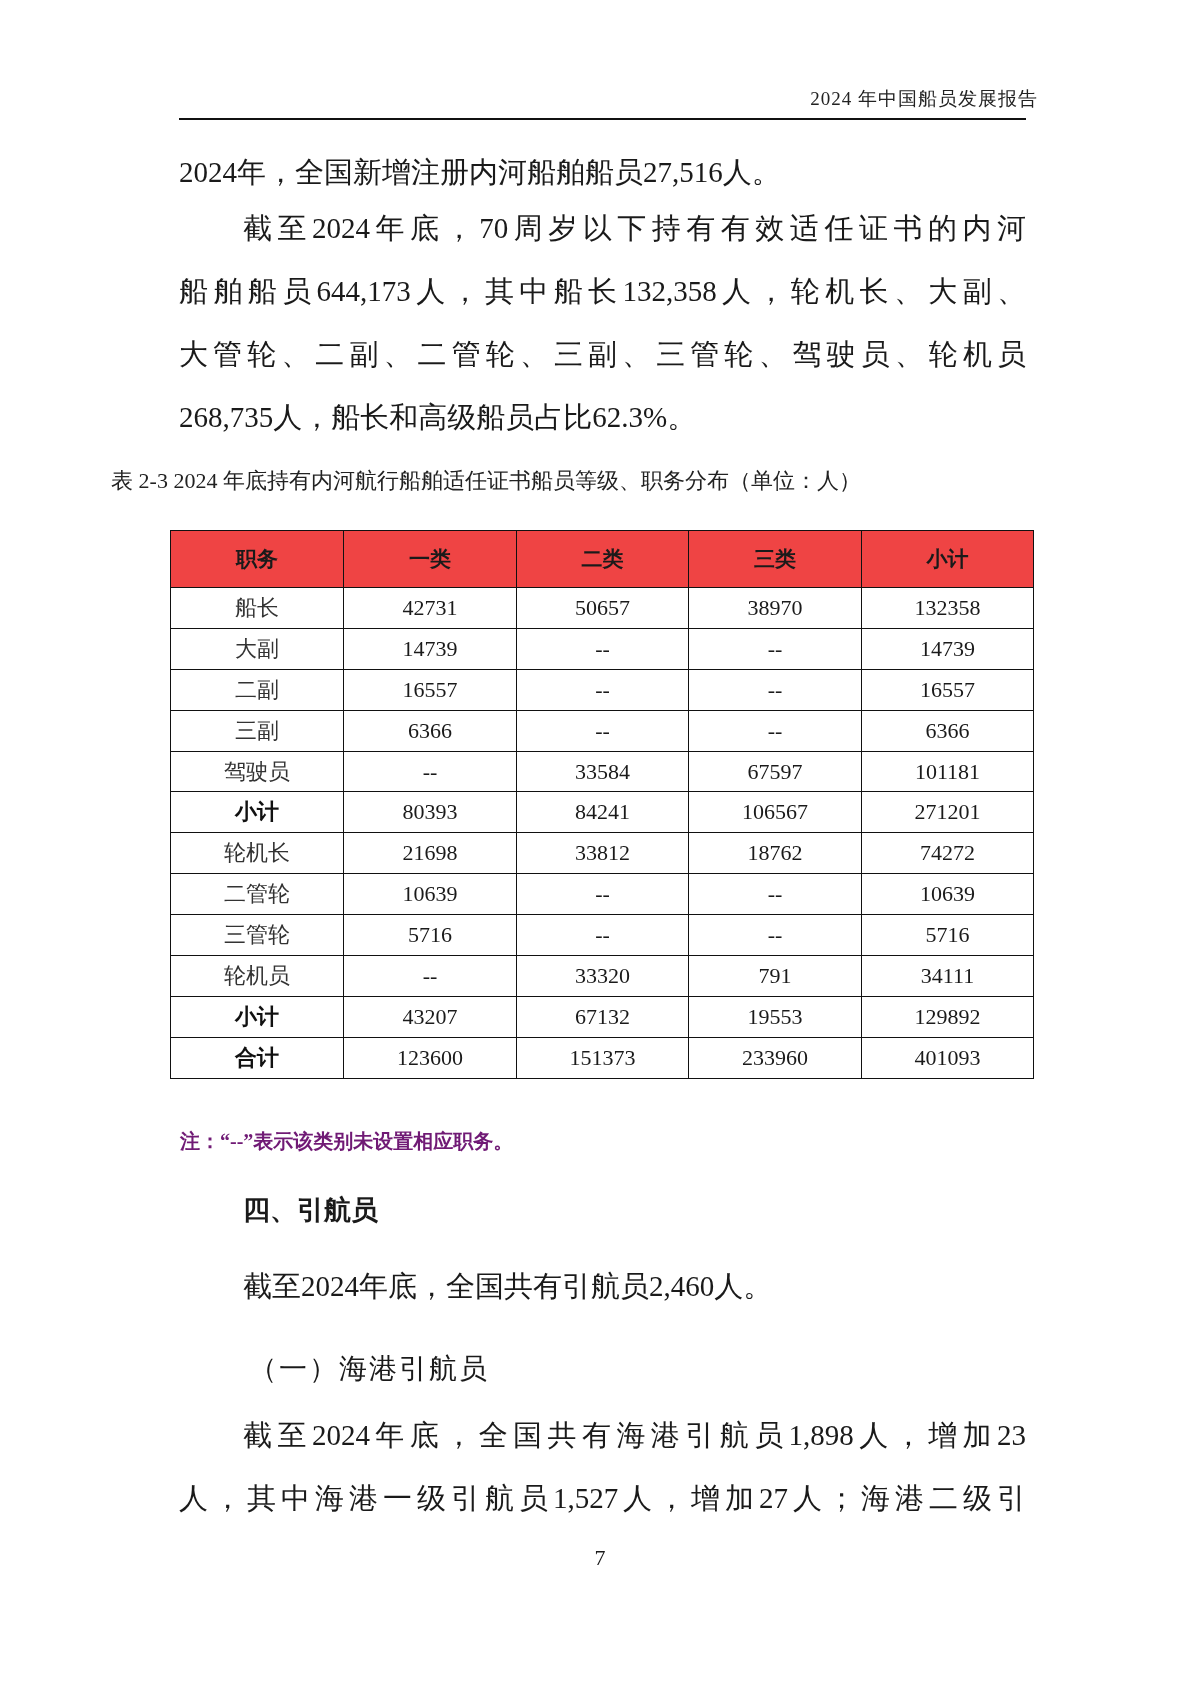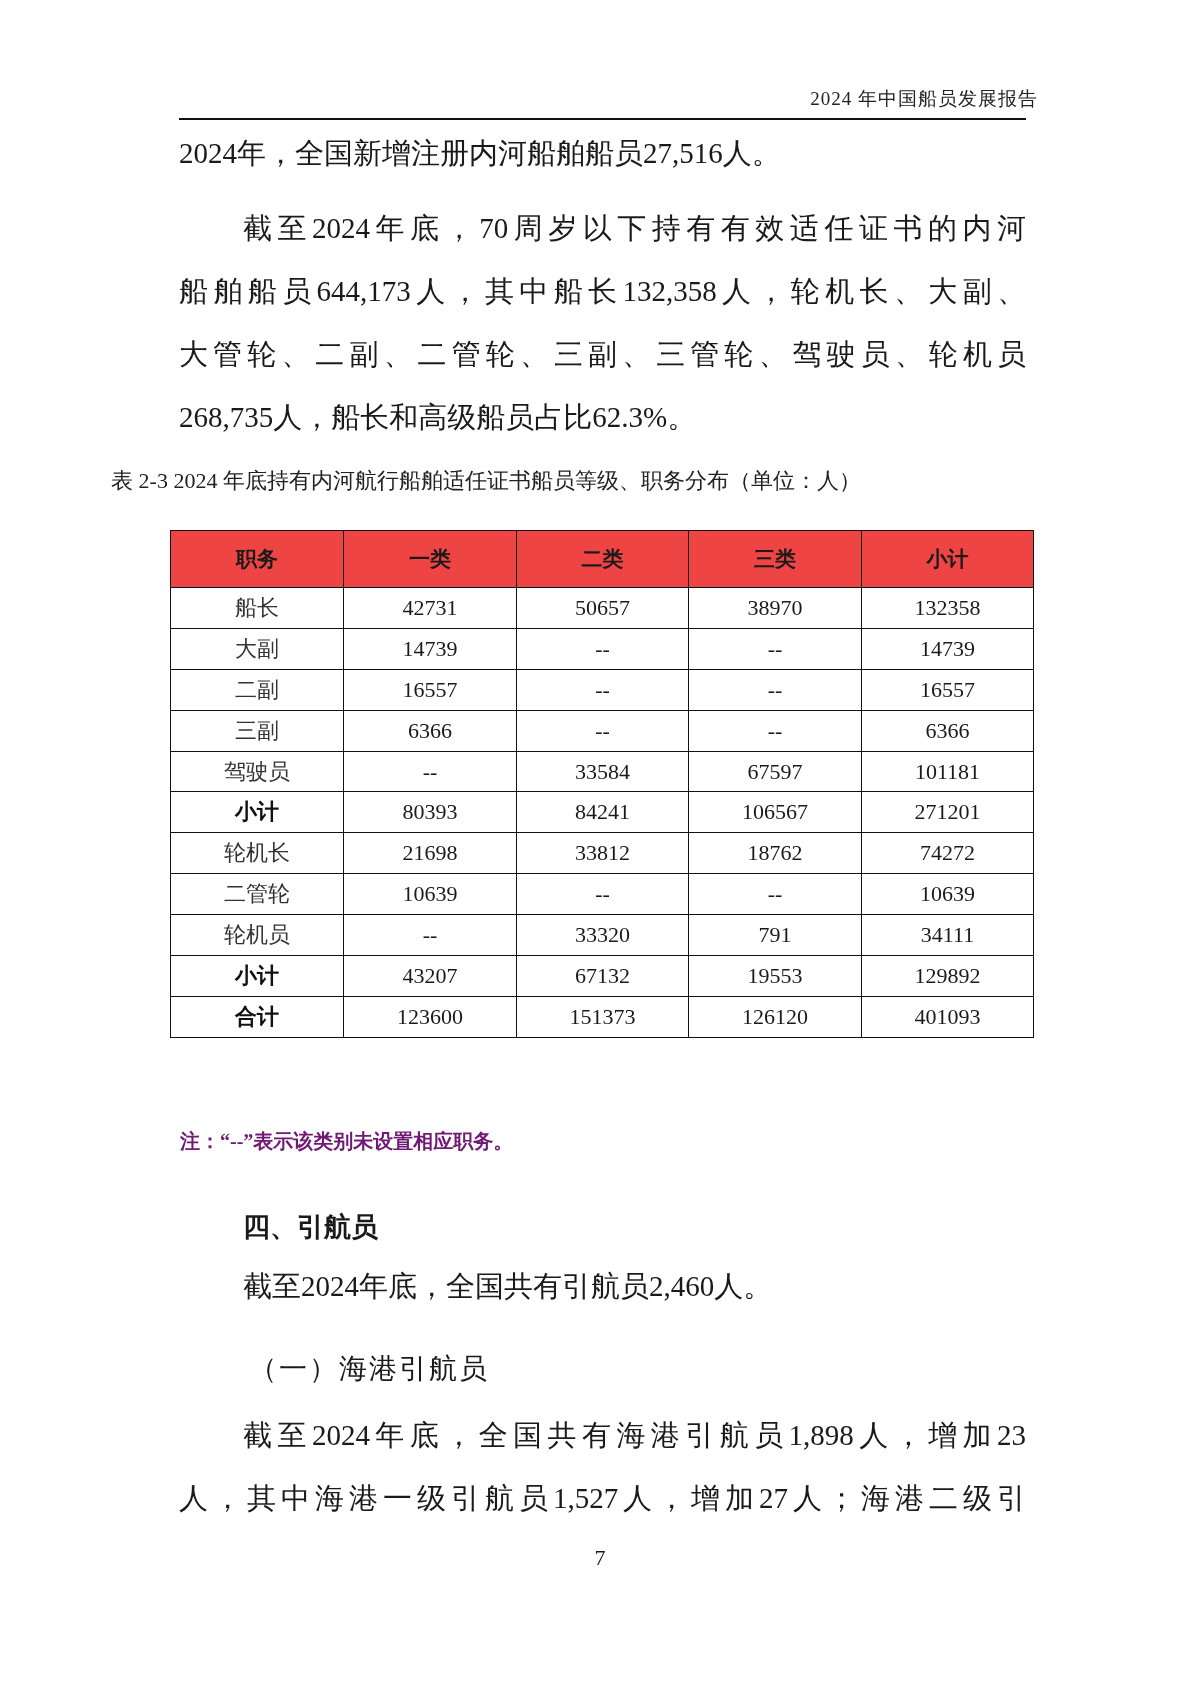--- a/index.html
+++ b/index.html
@@ -16,31 +16,31 @@
   table.data { position: absolute; left: 170px; top: 530px; width: 863px; border-collapse: collapse;
                font-size: 22px; table-layout: fixed; }
   table.data th, table.data td { border: 1.5px solid #111; text-align: center; padding: 0; }
   table.data th { background: #ef4444; height: 56px; font-family: "DejaVu Sans", sans-serif;
                   font-weight: bold; font-size: 21px; }
   table.data td { height: 39.9px; }
   table.data td.label { color: #333; }
   table.data td.bold { font-weight: bold; font-family: "DejaVu Sans", sans-serif; color: #111; }
   .note { left: 180px; top: 1128px; font-size: 20px; color: #701a75; font-weight: bold; }
   .h4 { left: 243px; top: 1192px; font-size: 27px; font-weight: bold;
-        font-family: "DejaVu Sans", sans-serif; margin-top: 17px; }
+        font-family: "DejaVu Sans", sans-serif; }
   .subh { left: 249px; top: 1350px; font-size: 28px; letter-spacing: 2px; }
   .pagenum { left: 0; width: 1200px; text-align: center; top: 1545px; font-size: 22px; }
 </style>
 </head>
 <body>
 
 <div class="abs running-header">2024 年中国船员发展报告</div>
 <div class="abs header-rule"></div>
 
-<div class="abs para" style="top:122px;">
+<div class="abs para" style="top:141px;">
   <span class="line">2024年，全国新增注册内河船舶船员27,516人。</span>
 </div>
 
 <div class="abs para" style="top:197px;">
   <span class="line justify-line indent">截至2024年底，70周岁以下持有有效适任证书的内河</span>
   <span class="line justify-line">船舶船员644,173人，其中船长132,358人，轮机长、大副、</span>
   <span class="line justify-line">大管轮、二副、二管轮、三副、三管轮、驾驶员、轮机员</span>
   <span class="line">268,735人，船长和高级船员占比62.3%。</span>
 </div>
 
@@ -114,38 +114,45 @@
         <td>74272</td>
       </tr>
       <tr>
         <td class="label">二管轮</td>
         <td>10639</td>
         <td>--</td>
         <td>--</td>
         <td>10639</td>
       </tr>
       <tr>
+        <td class="label">三管轮</td>
+        <td>5716</td>
+        <td>--</td>
+        <td>--</td>
+        <td>5716</td>
+      </tr>
+      <tr>
         <td class="label">轮机员</td>
         <td>--</td>
         <td>33320</td>
         <td>791</td>
         <td>34111</td>
       </tr>
       <tr>
         <td class="bold">小计</td>
         <td>43207</td>
         <td>67132</td>
         <td>19553</td>
         <td>129892</td>
       </tr>
       <tr>
         <td class="bold">合计</td>
         <td>123600</td>
         <td>151373</td>
-        <td>126120</td>
+        <td>233960</td>
         <td>401093</td>
       </tr>
     </tbody>
 </table>
 
 <div class="abs note">注：“--”表示该类别未设置相应职务。</div>
 
 <div class="abs h4">四、引航员</div>
 
 <div class="abs para indent" style="top:1255px; width:783px;">

